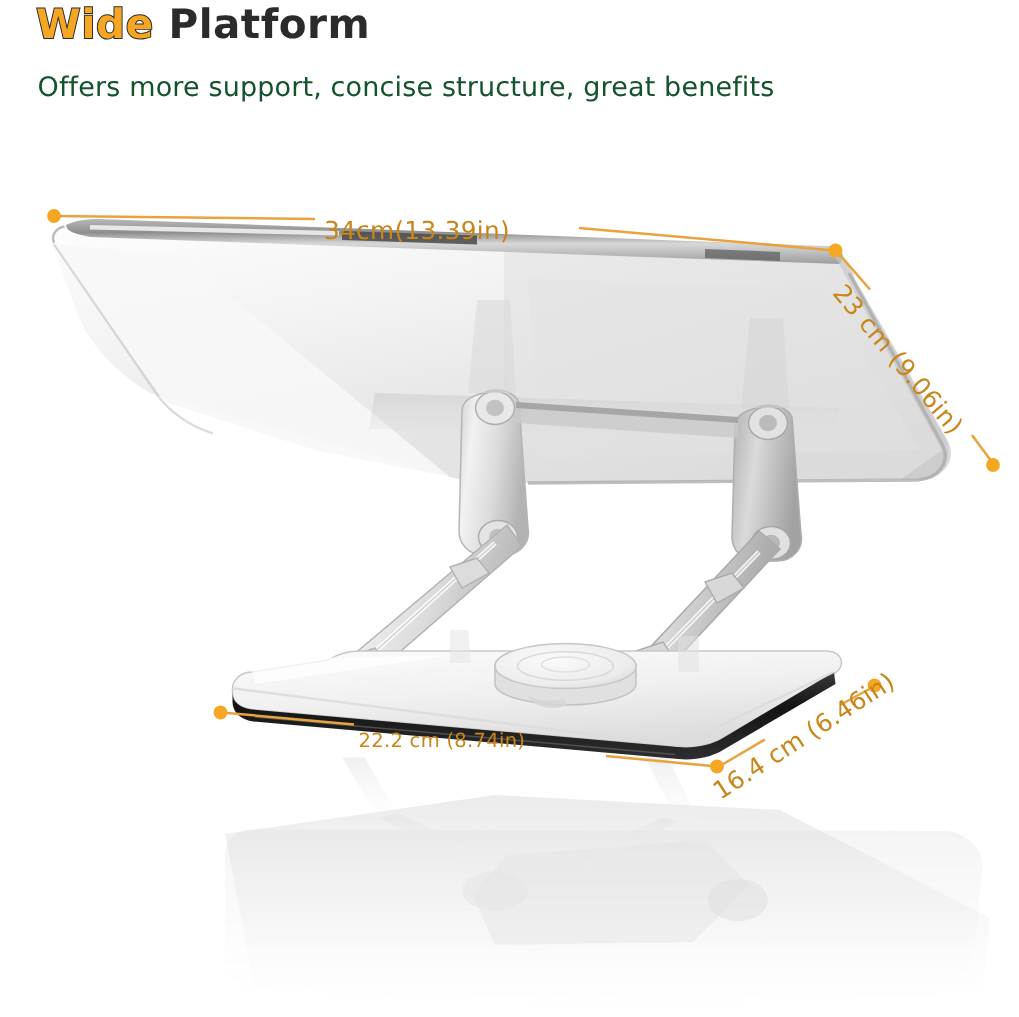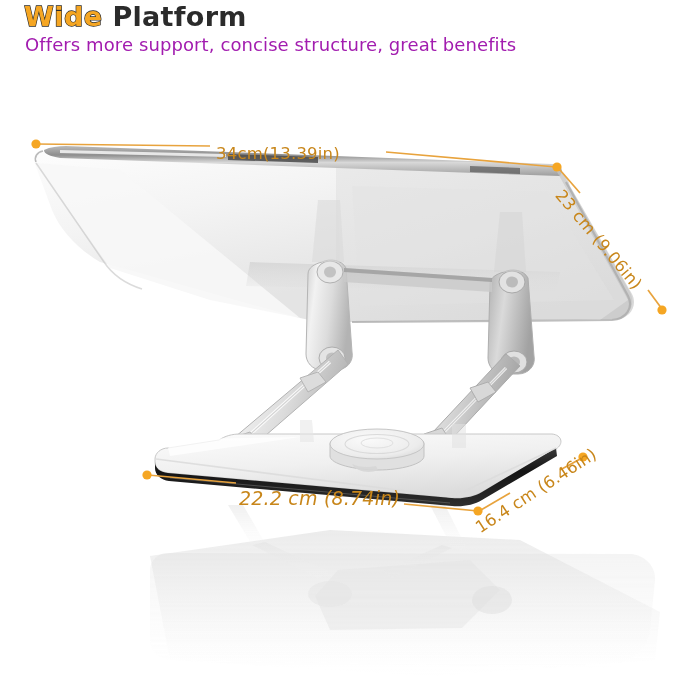--- a/index.html
+++ b/index.html
@@ -45,23 +45,23 @@
     letter-spacing: 0.5px;
   }
   #title-rest {
     color: #2b2b2b;
     font-weight: bold;
     letter-spacing: 0.3px;
   }
   #subtitle {
     position: absolute;
     left: 25px;
-    top: 34px;
+    top: 48px;
     font-size: 18px;
-    color: #a21caf;
+    color: #14532d;
     font-weight: 400;
     white-space: nowrap;
     letter-spacing: 0.1px;
   }
 
   
   #stage {
     position: absolute;
     left: 0;
     top: 0;
@@ -90,22 +90,21 @@
   #dim-right-label {
     left: 566px;
     top: 186px;
     transform: rotate(50deg);
     transform-origin: 0 0;
     font-size: 16.5px;
   }
   #dim-bottom-label {
     left: 239px;
     top: 487px;
-    font-size: 19px;
-    font-style: italic;
+    font-size: 13px;
   }
   #dim-bottomright-label {
     left: 472px;
     top: 521px;
     transform: rotate(-33deg);
     transform-origin: 0 0;
     font-size: 16.5px;
   }
 </style>
 </head>

